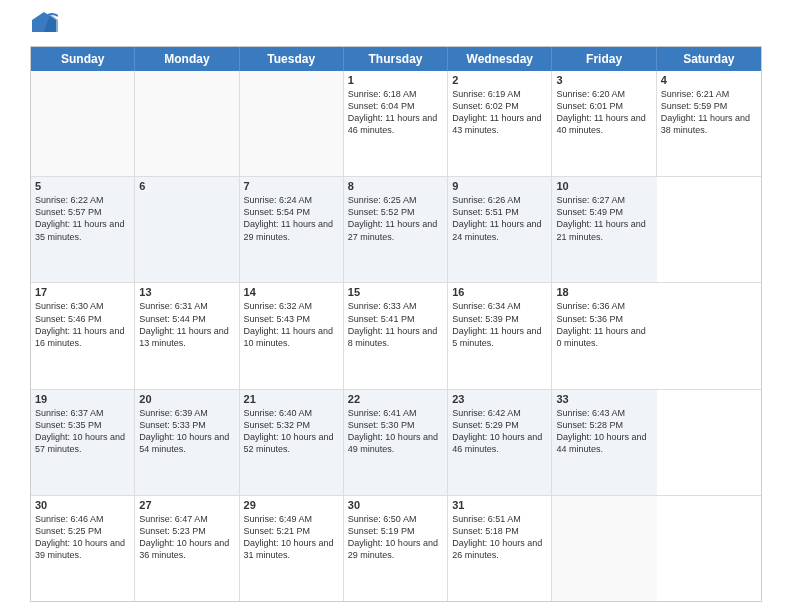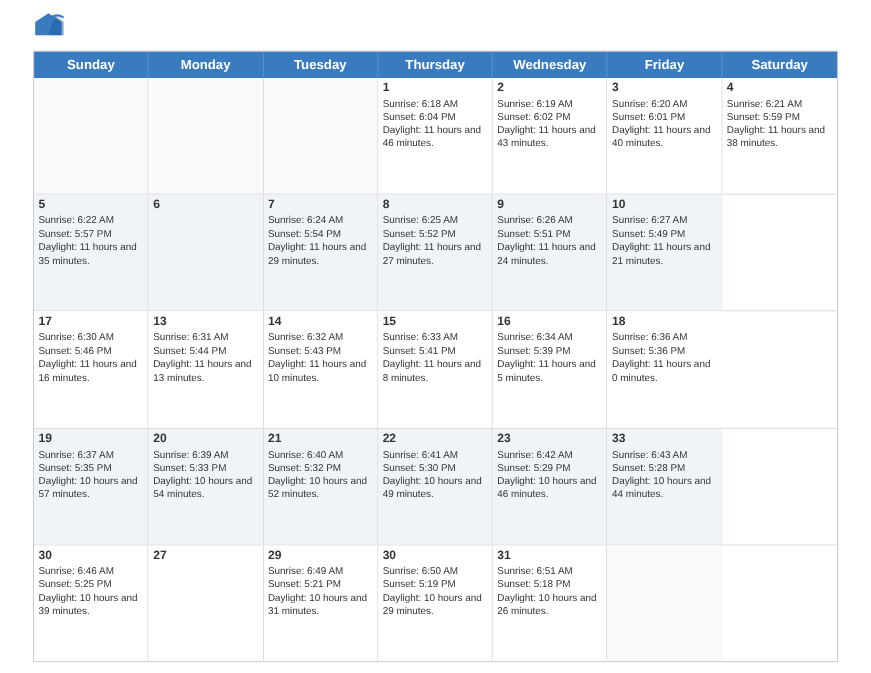--- a/index.html
+++ b/index.html
@@ -248,20 +248,21 @@
             <div class="cell-text">Sunrise: 6:43 AM<br>Sunset: 5:28 PM<br>Daylight: 10 hours and 44 minutes.</div>
           </div>
         </div>
         <div class="cal-row">
           <div class="cal-cell">
             <div class="day-number">30</div>
             <div class="cell-text">Sunrise: 6:46 AM<br>Sunset: 5:25 PM<br>Daylight: 10 hours and 39 minutes.</div>
           </div>
           <div class="cal-cell">
             <div class="day-number">27</div>
+            <div class="cell-text">Sunrise: 6:47 AM<br>Sunset: 5:23 PM<br>Daylight: 10 hours and 36 minutes.</div>
           </div>
           <div class="cal-cell">
             <div class="day-number">29</div>
             <div class="cell-text">Sunrise: 6:49 AM<br>Sunset: 5:21 PM<br>Daylight: 10 hours and 31 minutes.</div>
           </div>
           <div class="cal-cell">
             <div class="day-number">30</div>
             <div class="cell-text">Sunrise: 6:50 AM<br>Sunset: 5:19 PM<br>Daylight: 10 hours and 29 minutes.</div>
           </div>
           <div class="cal-cell">

